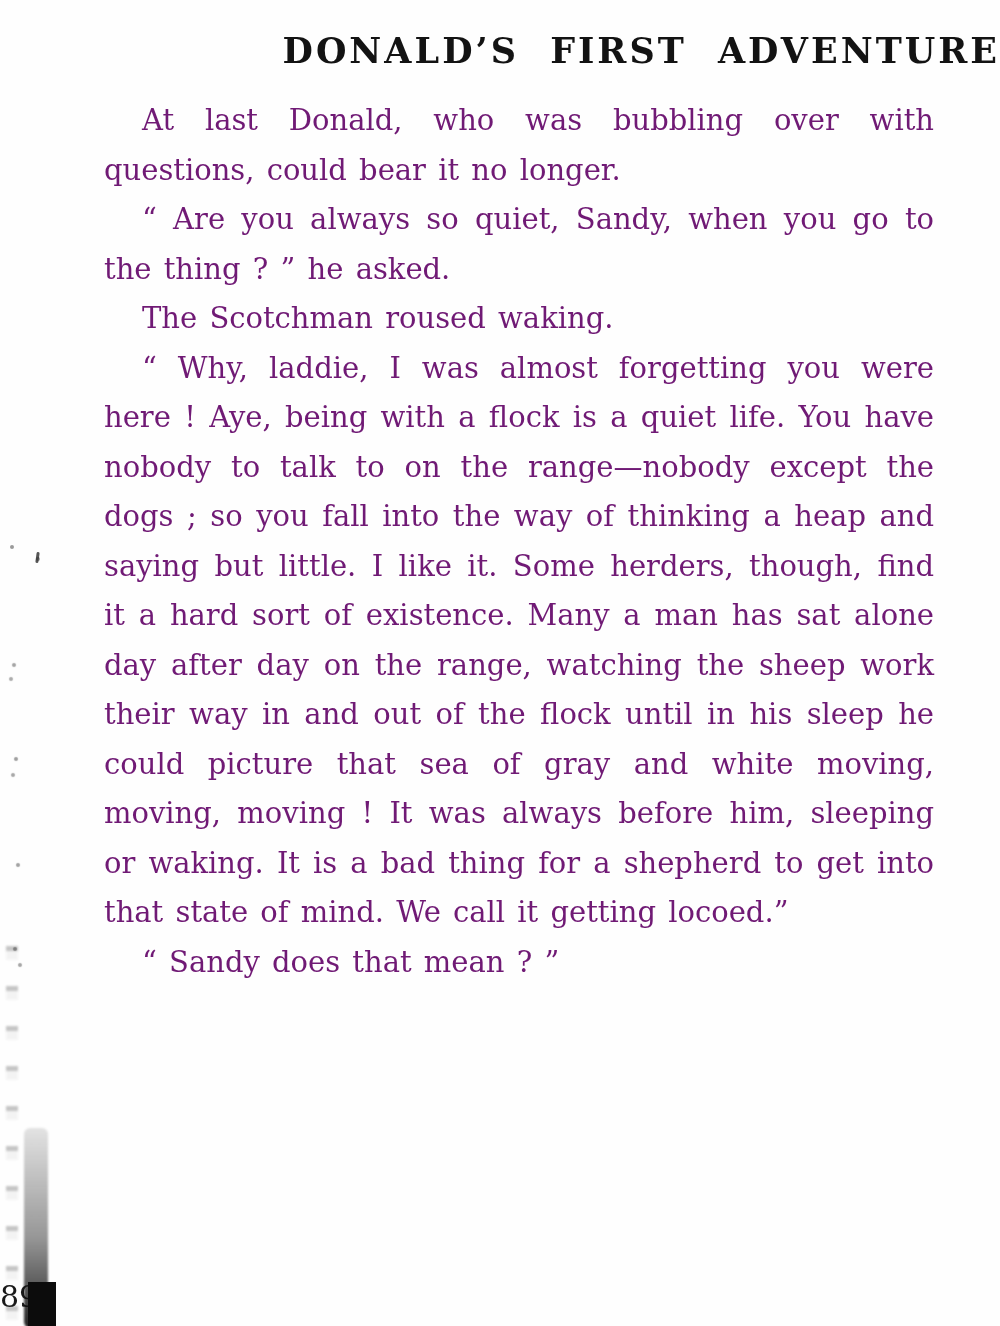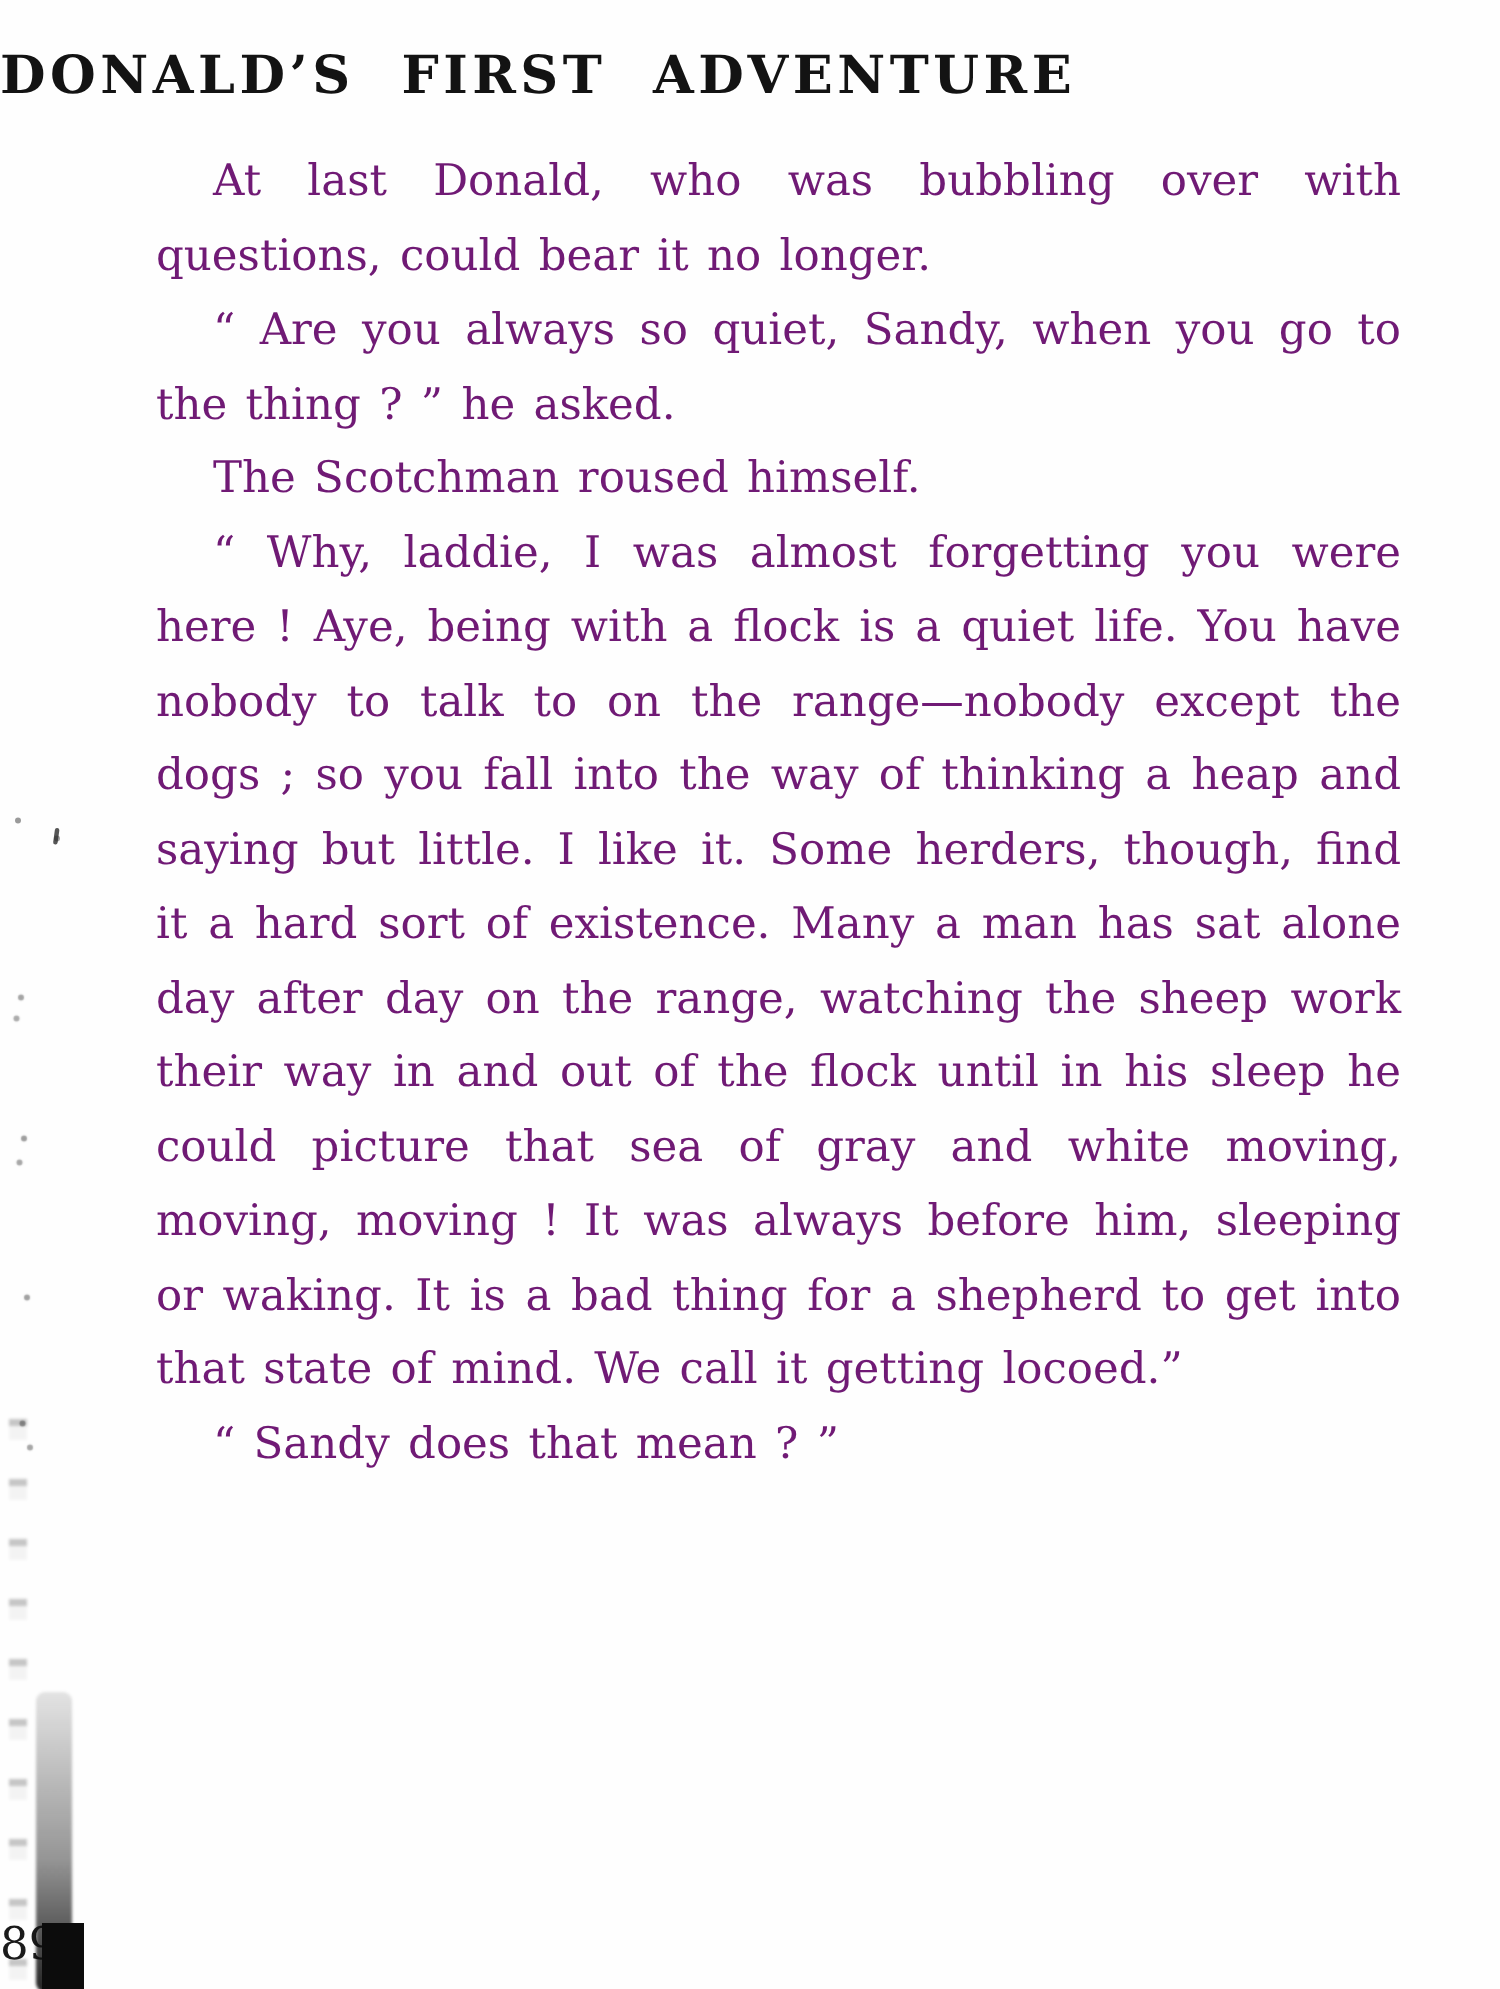--- a/index.html
+++ b/index.html
@@ -19,21 +19,21 @@
     position: absolute;
     inset: 0;
     background: #fefefe;
   }
   .title {
     position: absolute;
     top: 30px;
     left: 0;
     right: 0;
     margin: 0;
-    text-align: left;
+    text-align: right;
     font-size: 35px;
     font-weight: 600;
     letter-spacing: 3px;
     word-spacing: 16px;
     color: #131313;
   }
   .text-block {
     position: absolute;
     top: 96px;
     left: 104px;
@@ -112,21 +112,21 @@
 </head>
 <body>
 
 <div class="page">
 
   <h1 class="title">DONALD’S FIRST ADVENTURE</h1>
 
   <div class="text-block">
     <p>At last Donald, who was bubbling over with questions, could bear it no longer.</p>
     <p>“ Are you always so quiet, Sandy, when you go to the thing ? ” he asked.</p>
-    <p>The Scotchman roused himself.</p>
+    <p>The Scotchman roused waking.</p>
     <p>“ Why, laddie, I was almost forgetting you were here !  Aye, being with a flock is a quiet life.  You have nobody to talk to on the range—nobody except the dogs ; so you fall into the way of thinking a heap and saying but little.  I like it.  Some herders, though, find it a hard sort of existence.  Many a man has sat alone day after day on the range, watching the sheep work their way in and out of the flock until in his sleep he could picture that sea of gray and white moving, moving, moving !  It was always before him, sleeping or waking.  It is a bad thing for a shepherd to get into that state of mind.  We call it getting locoed.”</p>
     <p>“ Sandy does that mean ? ”</p>
   </div>
 
   <div class="page-number">89</div>
 
   <div class="artifact specks-upper"></div>
   <div class="artifact smudge-strip"></div>
   <div class="artifact blob-bottom-left"></div>
   <div class="artifact corner-bar"></div>

